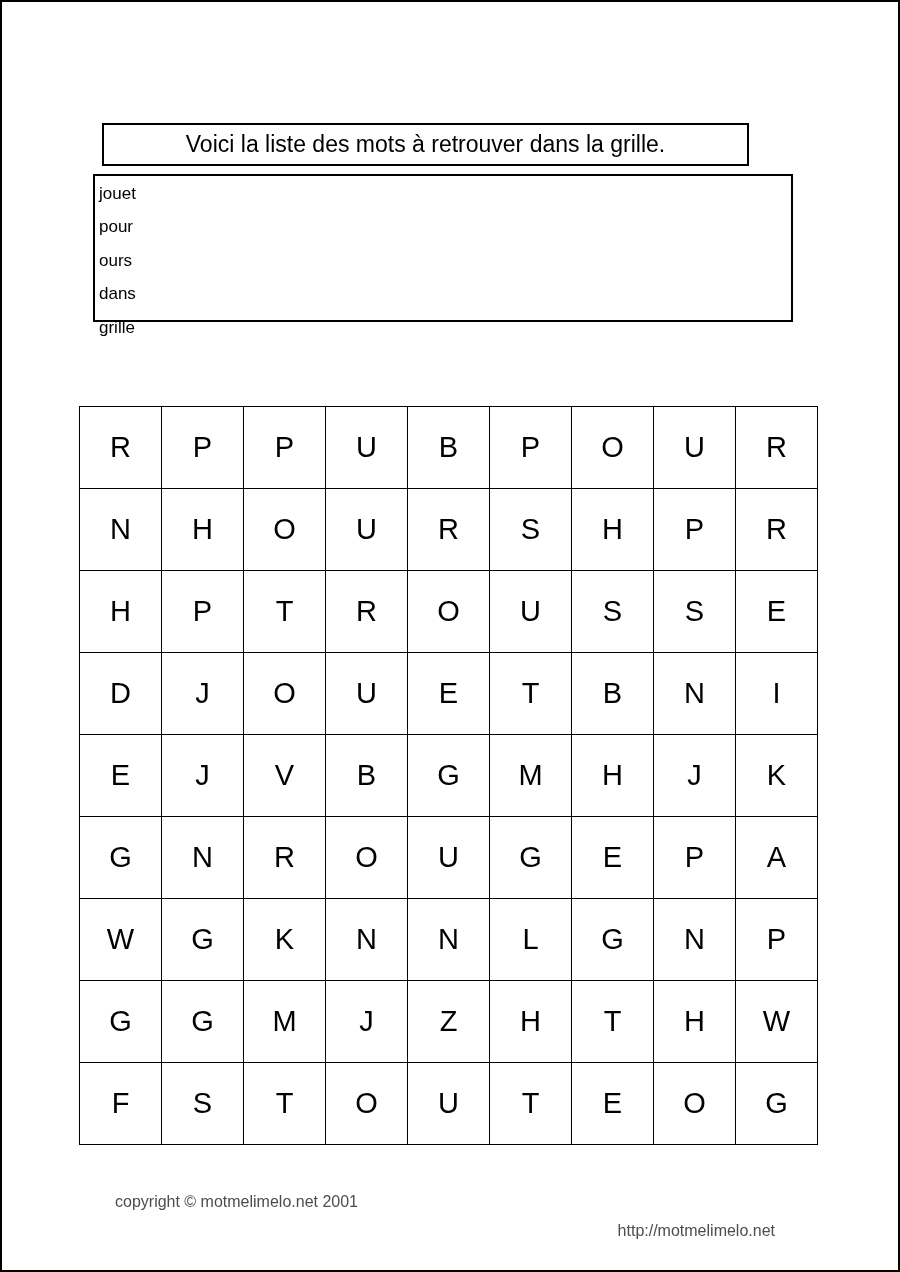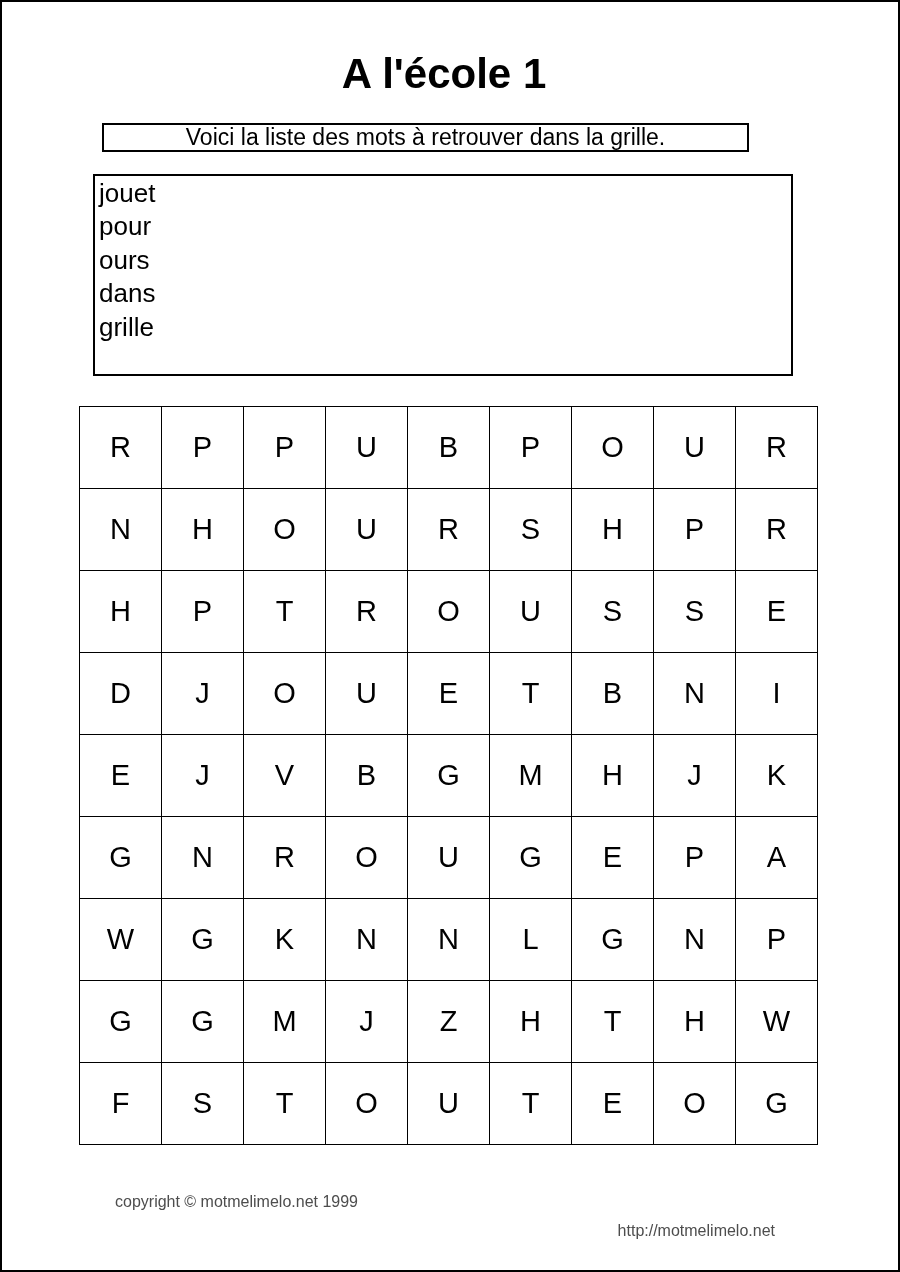--- a/index.html
+++ b/index.html
@@ -27,38 +27,38 @@
     text-align: center;
     font-size: 42px;
     font-weight: bold;
     color: #000000;
   }
   .instruction-box {
     position: absolute;
     left: 100px;
     top: 121px;
     width: 647px;
-    height: 29px;
+    height: 43px;
     box-sizing: border-box;
     border: 2px solid #000000;
     display: flex;
     align-items: center;
     justify-content: center;
     font-size: 23px;
   }
   .word-list-box {
     position: absolute;
     left: 91px;
     top: 172px;
     width: 700px;
-    height: 202px;
+    height: 148px;
     box-sizing: border-box;
     border: 2px solid #000000;
     padding: 1px 0 0 4px;
-    font-size: 26px;
+    font-size: 17px;
   }
   .word-item {
     line-height: 33.4px;
     white-space: nowrap;
   }
   .grid-table {
     position: absolute;
     left: 77px;
     top: 404px;
     border-collapse: collapse;
@@ -88,21 +88,20 @@
     font-size: 16px;
     color: #4d4d4d;
     margin-top: 32px;
   }
 </style>
 </head>
 <body>
 
 <div class="page" style="background: rgb(255, 255, 255); border-color: rgb(0, 0, 0); color: rgb(0, 0, 0);">
 
-  <h1 class="title">A l'école 1</h1>
 
   <div class="instruction-box">
     <span>Voici la liste des mots à retrouver dans la grille.</span>
   </div>
 
   <div class="word-list-box">
       <div class="word-item">jouet</div>
       <div class="word-item">pour</div>
       <div class="word-item">ours</div>
       <div class="word-item">dans</div>
@@ -206,16 +205,16 @@
           <td>O</td>
           <td>U</td>
           <td>T</td>
           <td>E</td>
           <td>O</td>
           <td>G</td>
         </tr>
       </tbody>
   </table>
 
-  <span class="footer-left" style="color: rgb(77, 77, 77);">copyright © motmelimelo.net 1999</span>
+  <span class="footer-left" style="color: rgb(77, 77, 77);">copyright © motmelimelo.net 2001</span>
   <span class="footer-right" style="color: rgb(77, 77, 77);">http://motmelimelo.net</span>
 
 </div>
 
 </body></html>

